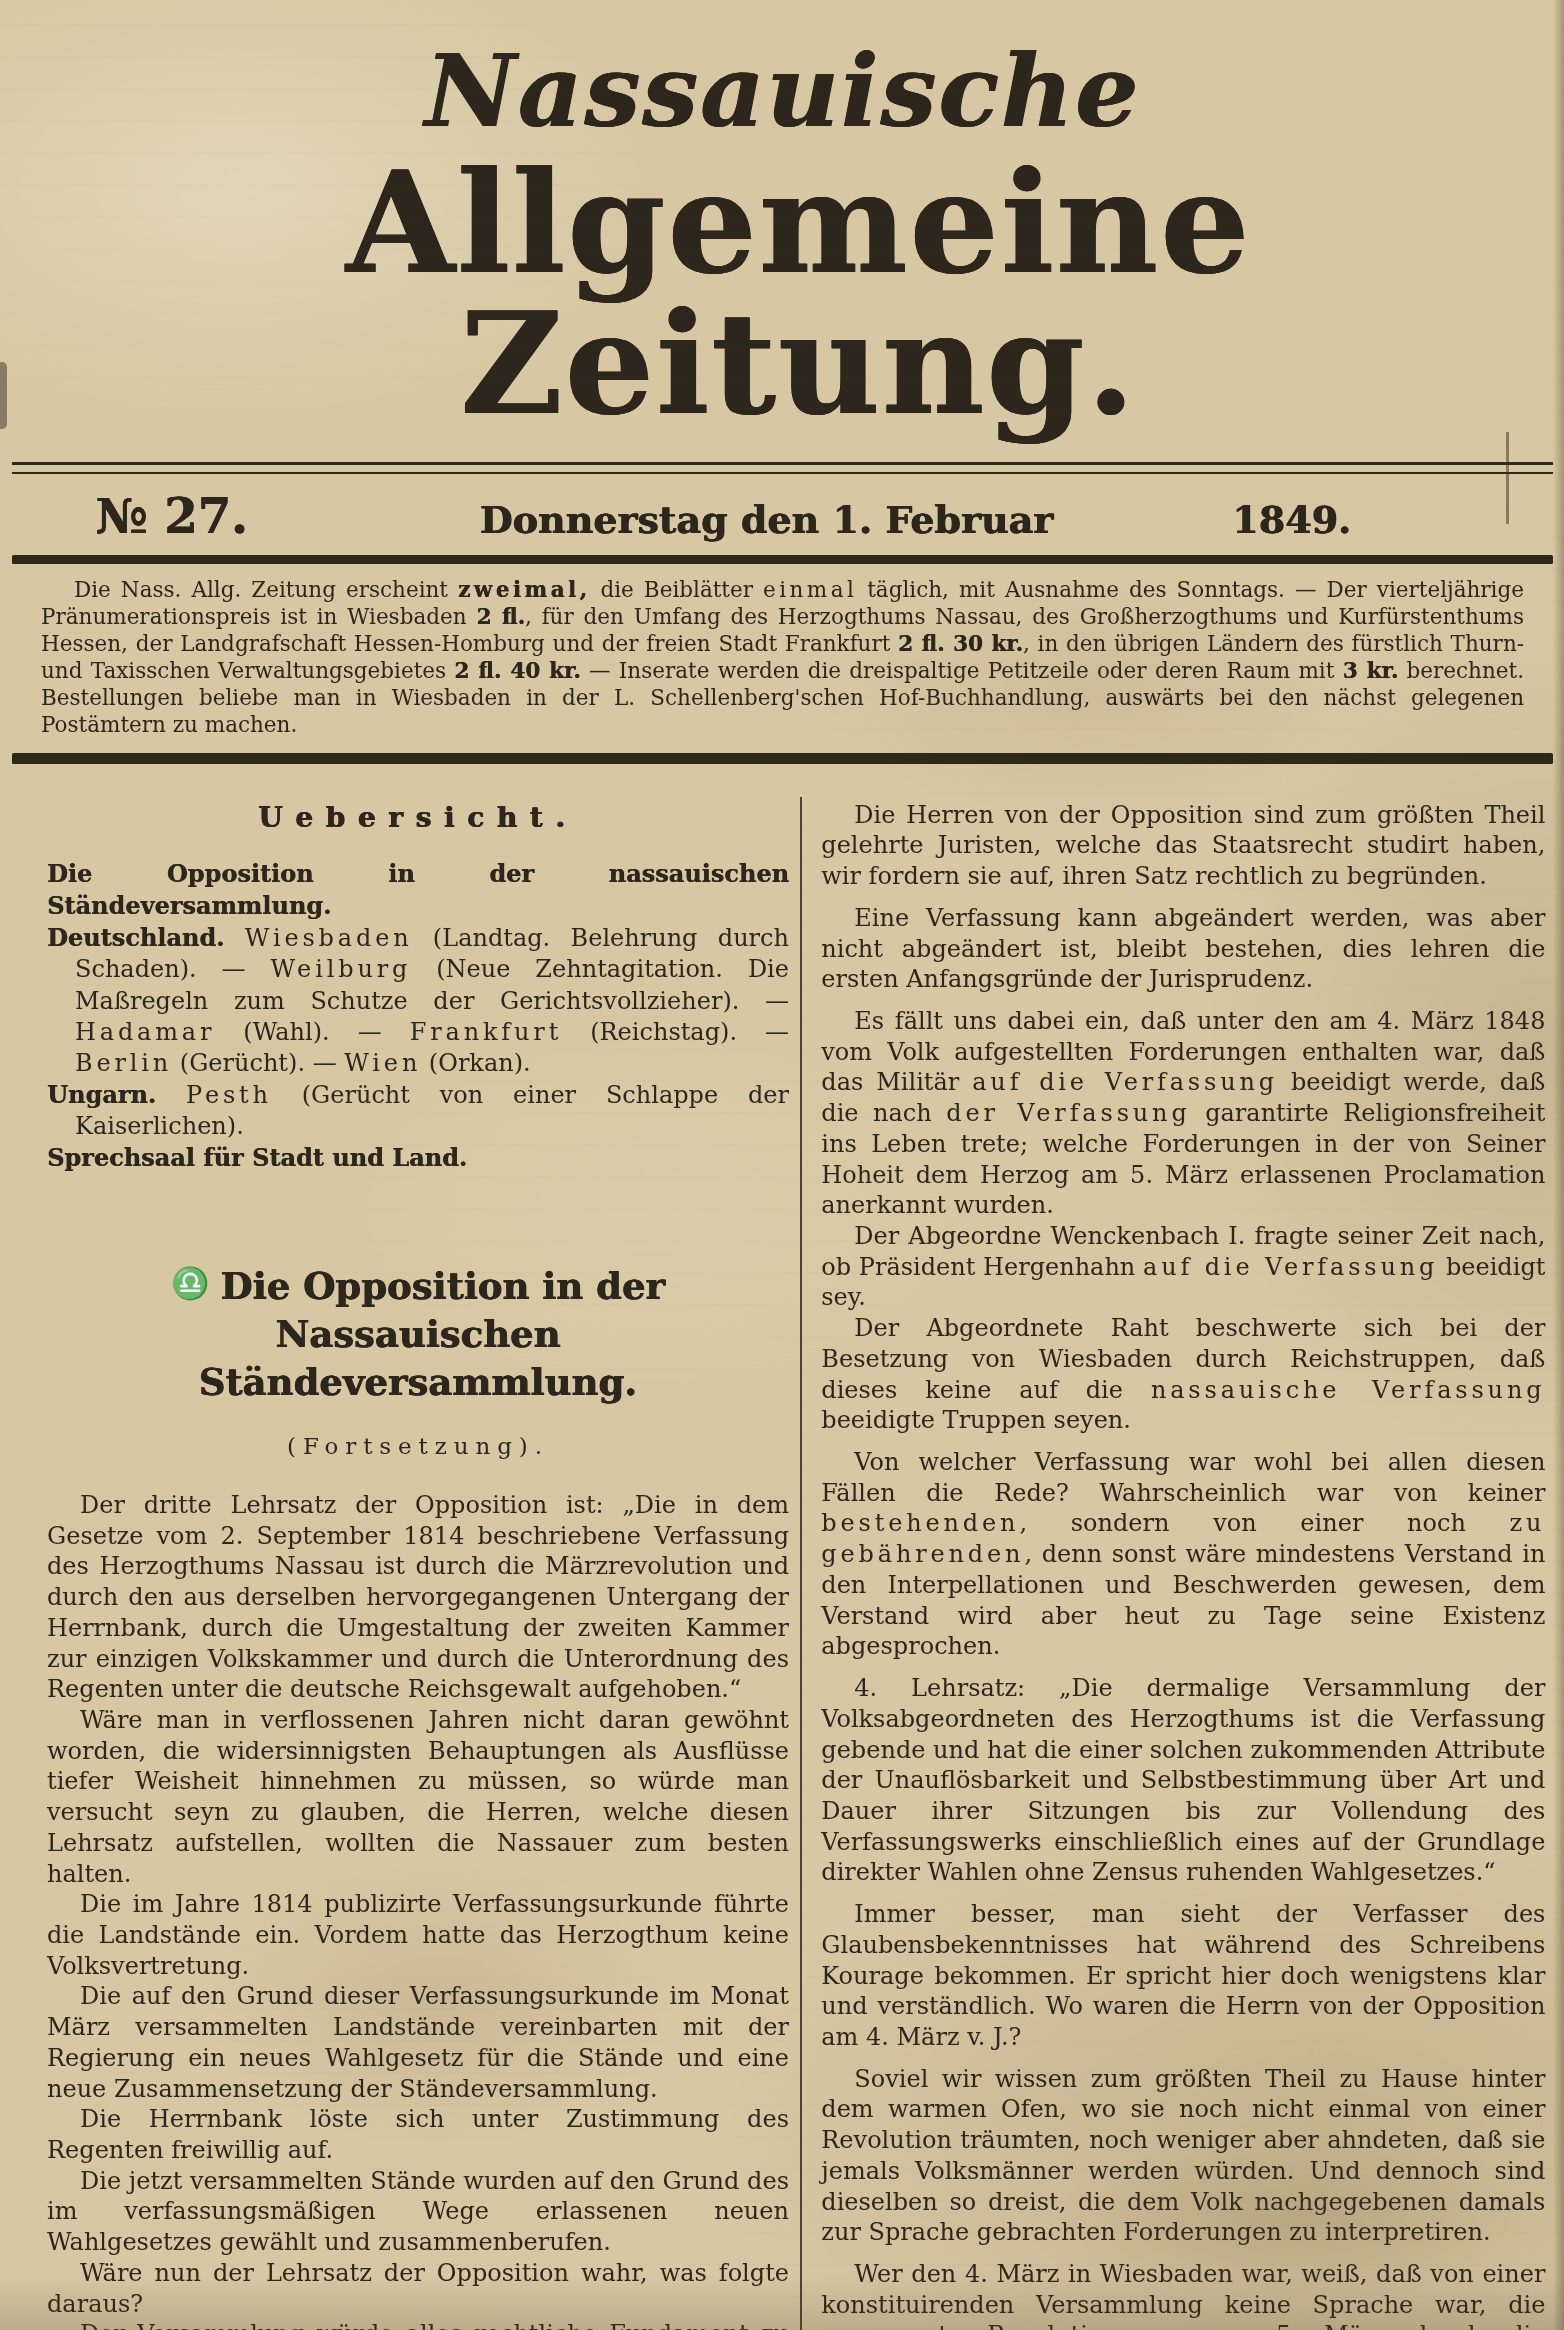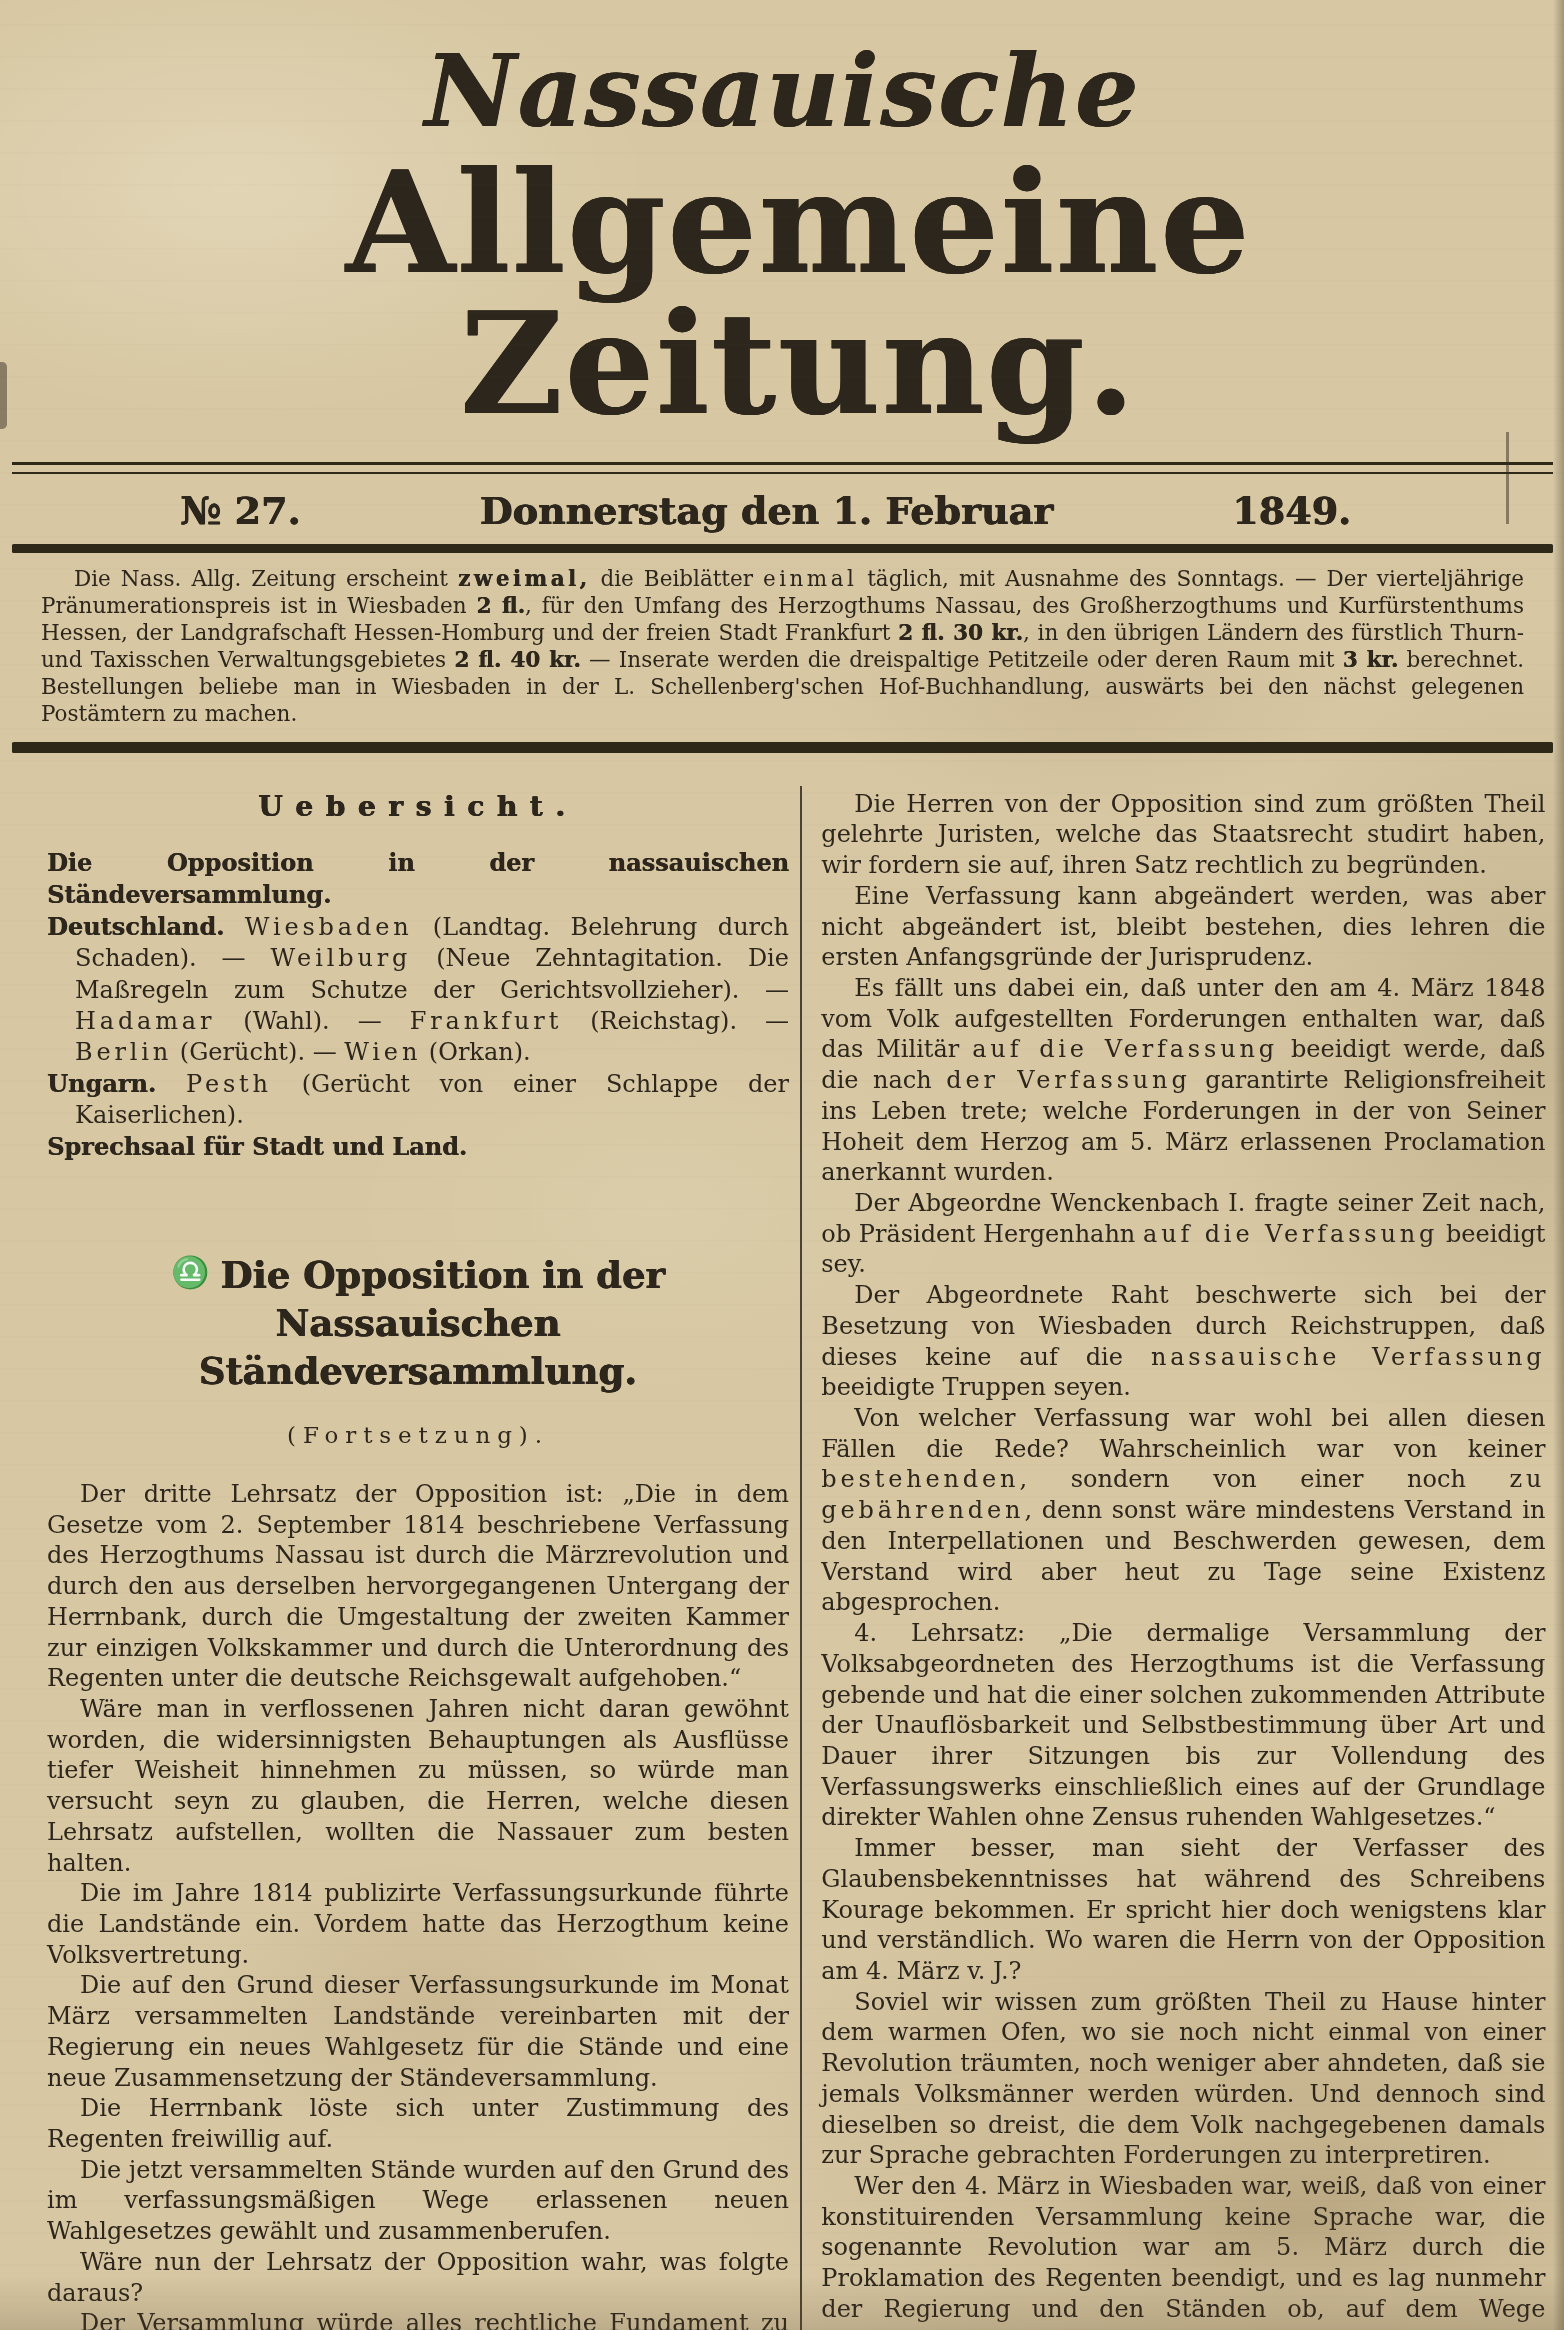--- a/index.html
+++ b/index.html
@@ -23,42 +23,42 @@
   
   .masthead{text-align:center;}
   .m1{font-size:100px;line-height:1;padding-top:41px;letter-spacing:1.6px;font-style:italic;}
   .m2{font-size:141px;line-height:1;margin-top:11px;letter-spacing:1.6px;padding-left:32px;}
   
   .rule-double{margin:28px 11.7px 0 11.7px;height:7px;border-top:3.1px solid #2e2818;border-bottom:2.3px solid #2e2818;}
   .rule-thick{margin:0 11.7px;height:8.6px;background:#2e2818;border-radius:1.6px;}
   .rule-thick2{margin-top:12.5px;height:11px;}
   
   .dateline{display:flex;align-items:baseline;margin:14px 11.7px 11px 11.7px;}
-  .issue{width:258px;text-align:right;padding-left:31px;font-size:38px;}
+  .issue{width:258px;text-align:center;padding-left:31px;font-size:48px;}
   .date{flex:1;text-align:center;font-size:38px;}
   .year{width:258px;text-align:left;padding-right:63px;font-size:38px;}
   
   .imprint{margin:12.5px 41px 14px 41px;font-size:21.5px;line-height:1.26;
     text-align:justify;text-indent:33px;hyphens:auto;}
   
   .columns{display:flex;margin:33px 19.6px 0 47px;}
   .colL{width:742px;}
   .divider{width:2.3px;background:#4a4236;margin-left:11px;}
   .colR{flex:1;padding-left:19px;}
   .ov-title{text-align:center;font-size:28px;letter-spacing:.45em;margin:4.7px 0 23.5px 0;}
   .ov-item{margin:0;font-size:24px;line-height:1.3;text-align:justify;hyphens:auto;}
   .ov-item.hang{padding-left:28px;text-indent:-28px;}
   .ov-item.flush{padding-left:0;text-indent:0;}
   .art-head{text-align:center;margin-top:87px;font-size:37px;line-height:1.3;}
   .orn{font-weight:normal;font-size:31px;vertical-align:4.7px;margin-right:11px;text-shadow:none;}
   .art-sub{text-align:center;font-size:23px;letter-spacing:.3em;margin-top:27px;}
   .paras{margin-top:31px;}
   .colR .paras{margin-top:3.1px;}
   .para{margin:0;font-size:24px;line-height:1.28;text-align:justify;text-indent:33px;hyphens:auto;}
-  .para.gap{}
+  .para.gap{margin-top:11px;}
   .b{font-weight:bold;text-shadow:0.4px 0 0 currentColor;}
   .sp{letter-spacing:.16em;}
   .bsp{font-weight:bold;letter-spacing:.16em;text-shadow:0.4px 0 0 currentColor;}
   
   .art-left-mark{position:absolute;left:0;top:362px;width:7px;height:67px;
     background:#474032;opacity:.55;border-radius:0 4.7px 4.7px 0;}
   .art-date-line{position:absolute;right:56px;top:432px;width:3.1px;height:92px;
     background:rgba(55,45,30,.5);}
   .art-right-shade{position:absolute;right:0;top:0;width:12.5px;height:100%;
     background:linear-gradient(to left, rgba(60,50,35,.38), rgba(60,50,35,0));}

